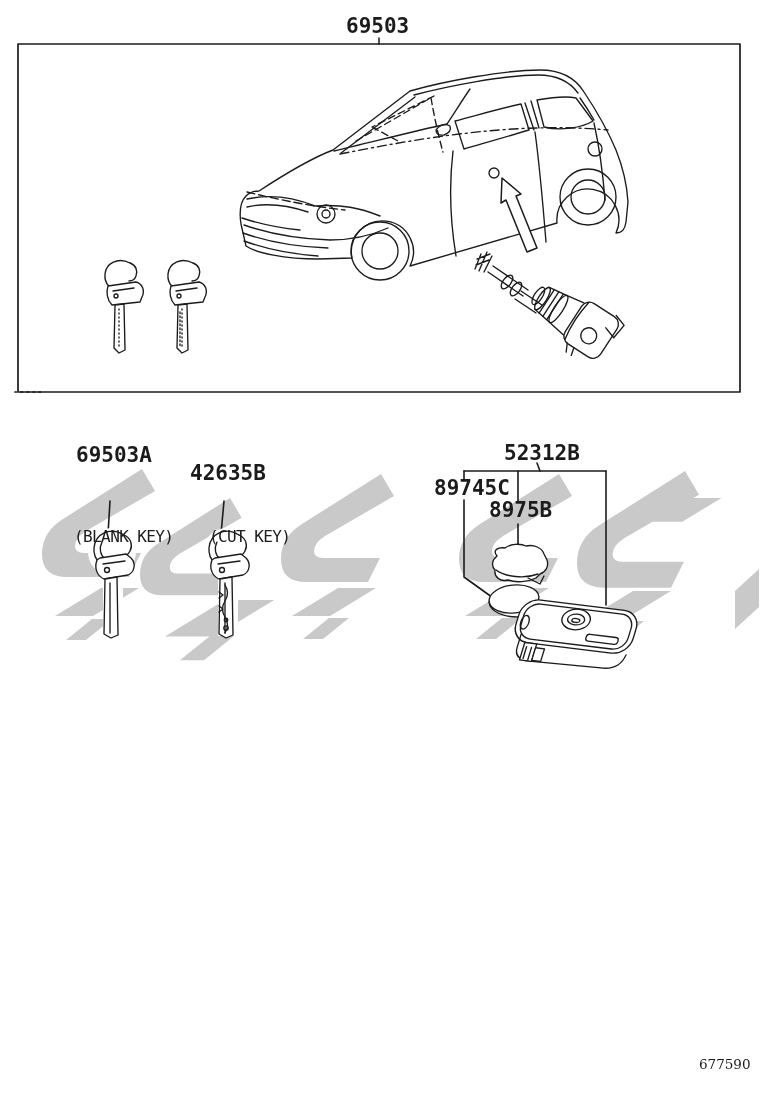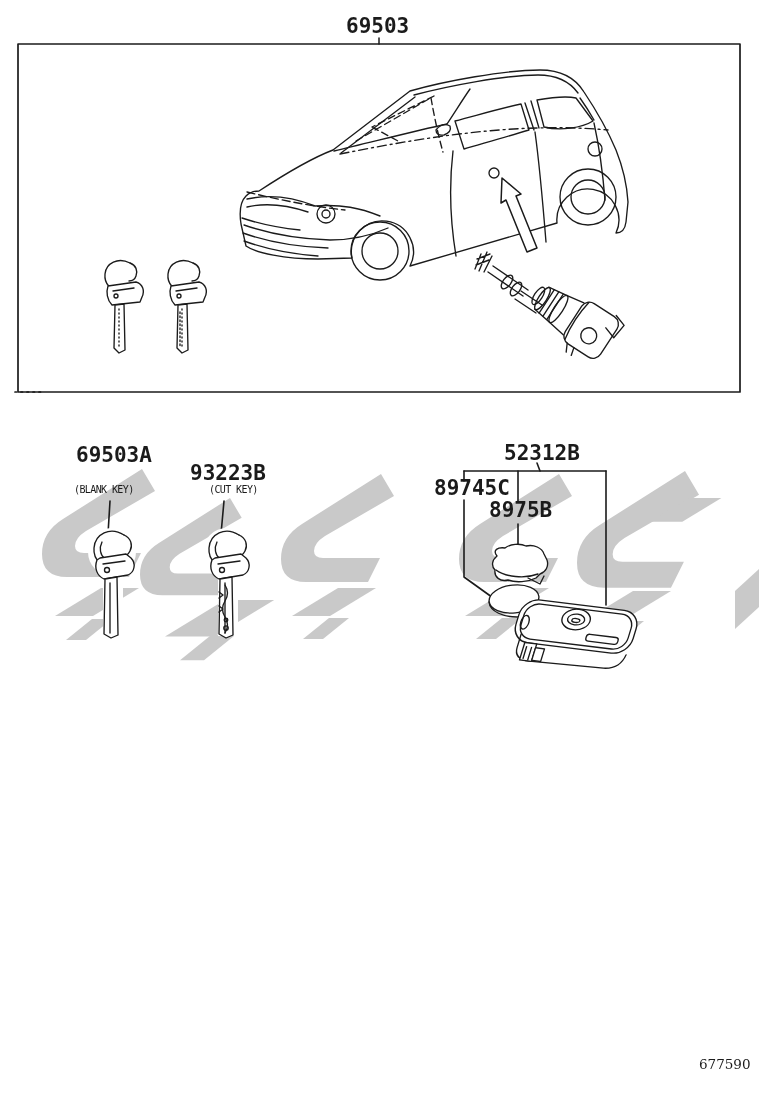--- a/index.html
+++ b/index.html
@@ -3,21 +3,21 @@
 <meta charset="utf-8">
 <style>
   html,body{margin:0;padding:0;background:#fff;}
   .page{position:relative;width:760px;height:1080px;background:var(--background,#fff);
         font-family:"DejaVu Sans Mono",monospace;overflow:hidden;}
   .art-svg{position:absolute;left:0;top:0;color:var(--line,#1b1b1b);}
   .wm{fill:var(--watermark,#c9c9c9);stroke:none;}
   .lbl{position:absolute;white-space:nowrap;color:var(--line,#1b1b1b);}
   .pn{font-weight:bold;font-size:21px;letter-spacing:0px;line-height:1;}
   .pn-main{font-size:21px;}
-  .nt{font-size:10px;font-weight:normal;letter-spacing:-0.6px;line-height:1;}
+  .nt{font-size:16px;font-weight:normal;letter-spacing:-0.6px;line-height:1;margin-top:44px;}
   .docnum{font-family:"DejaVu Serif",serif;font-size:13.5px;line-height:1;}
 </style>
 </head>
 <body>
 
 <div class="page">
 
 <svg class="art-svg" width="760" height="1112" viewBox="0 0 760 1112">
 
   <defs>
@@ -197,21 +197,21 @@
       </g>
     </g>
   </g>
 </svg>
 
 <div class="lbl pn pn-main" style="left:346px;top:16px">69503</div>
 
 <div class="lbl pn" style="left:76px;top:445px">69503A</div>
 <div class="lbl nt" style="left:74px;top:485px">(BLANK KEY)</div>
 
-<div class="lbl pn" style="left:190px;top:463px">93223B</div>
+<div class="lbl pn" style="left:190px;top:463px">42635B</div>
 <div class="lbl nt" style="left:209px;top:485px">(CUT KEY)</div>
 
 <div class="lbl pn" style="left:504px;top:443px">52312B</div>
 
 <div class="lbl pn" style="left:434px;top:478px">89745C</div>
 
 <div class="lbl pn" style="left:489px;top:500px">8975B</div>
 
 <div class="lbl docnum" style="left:699px;top:1058px">677590</div>
 

